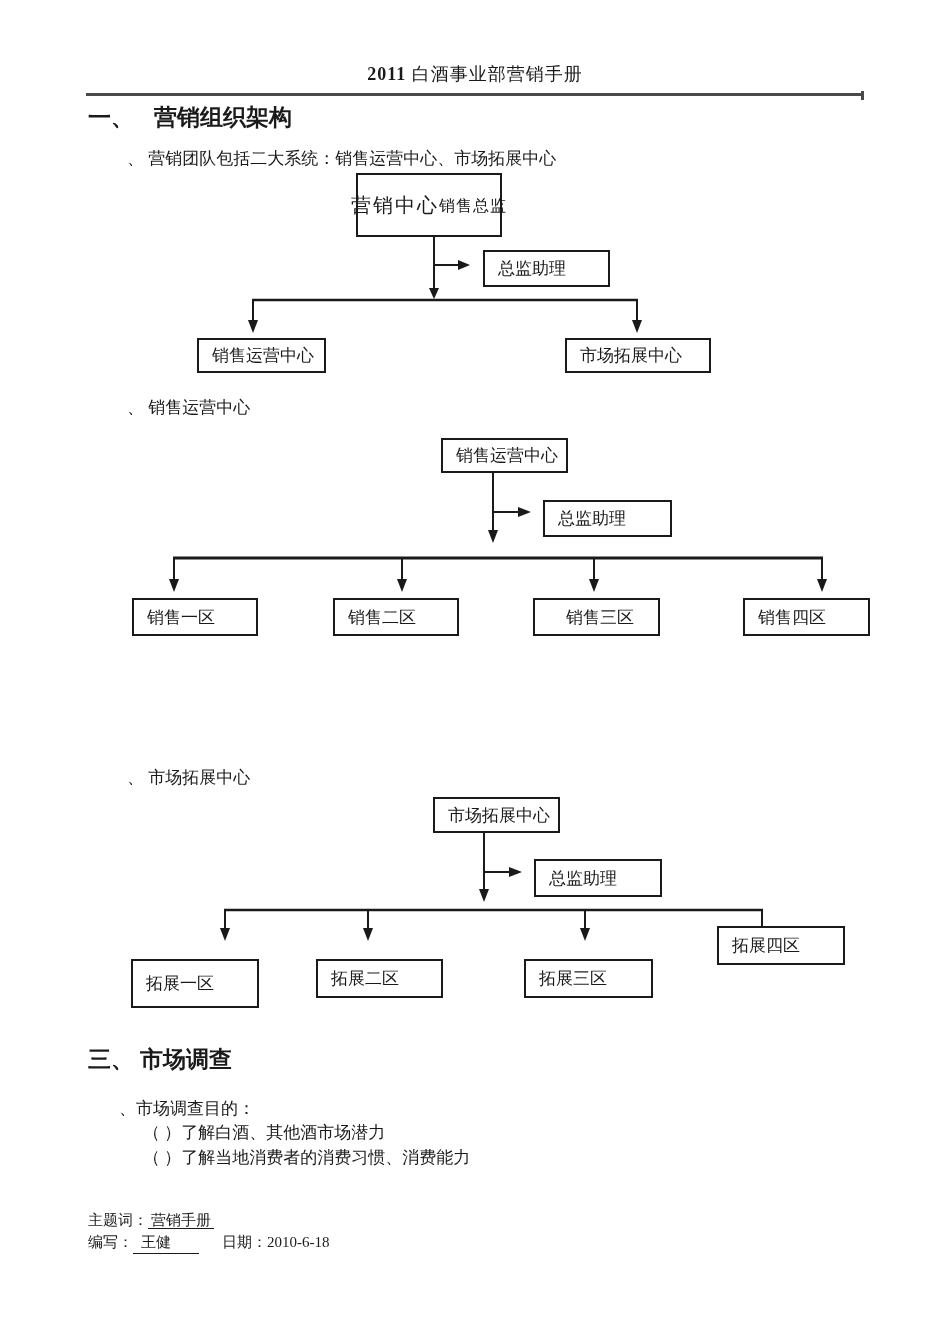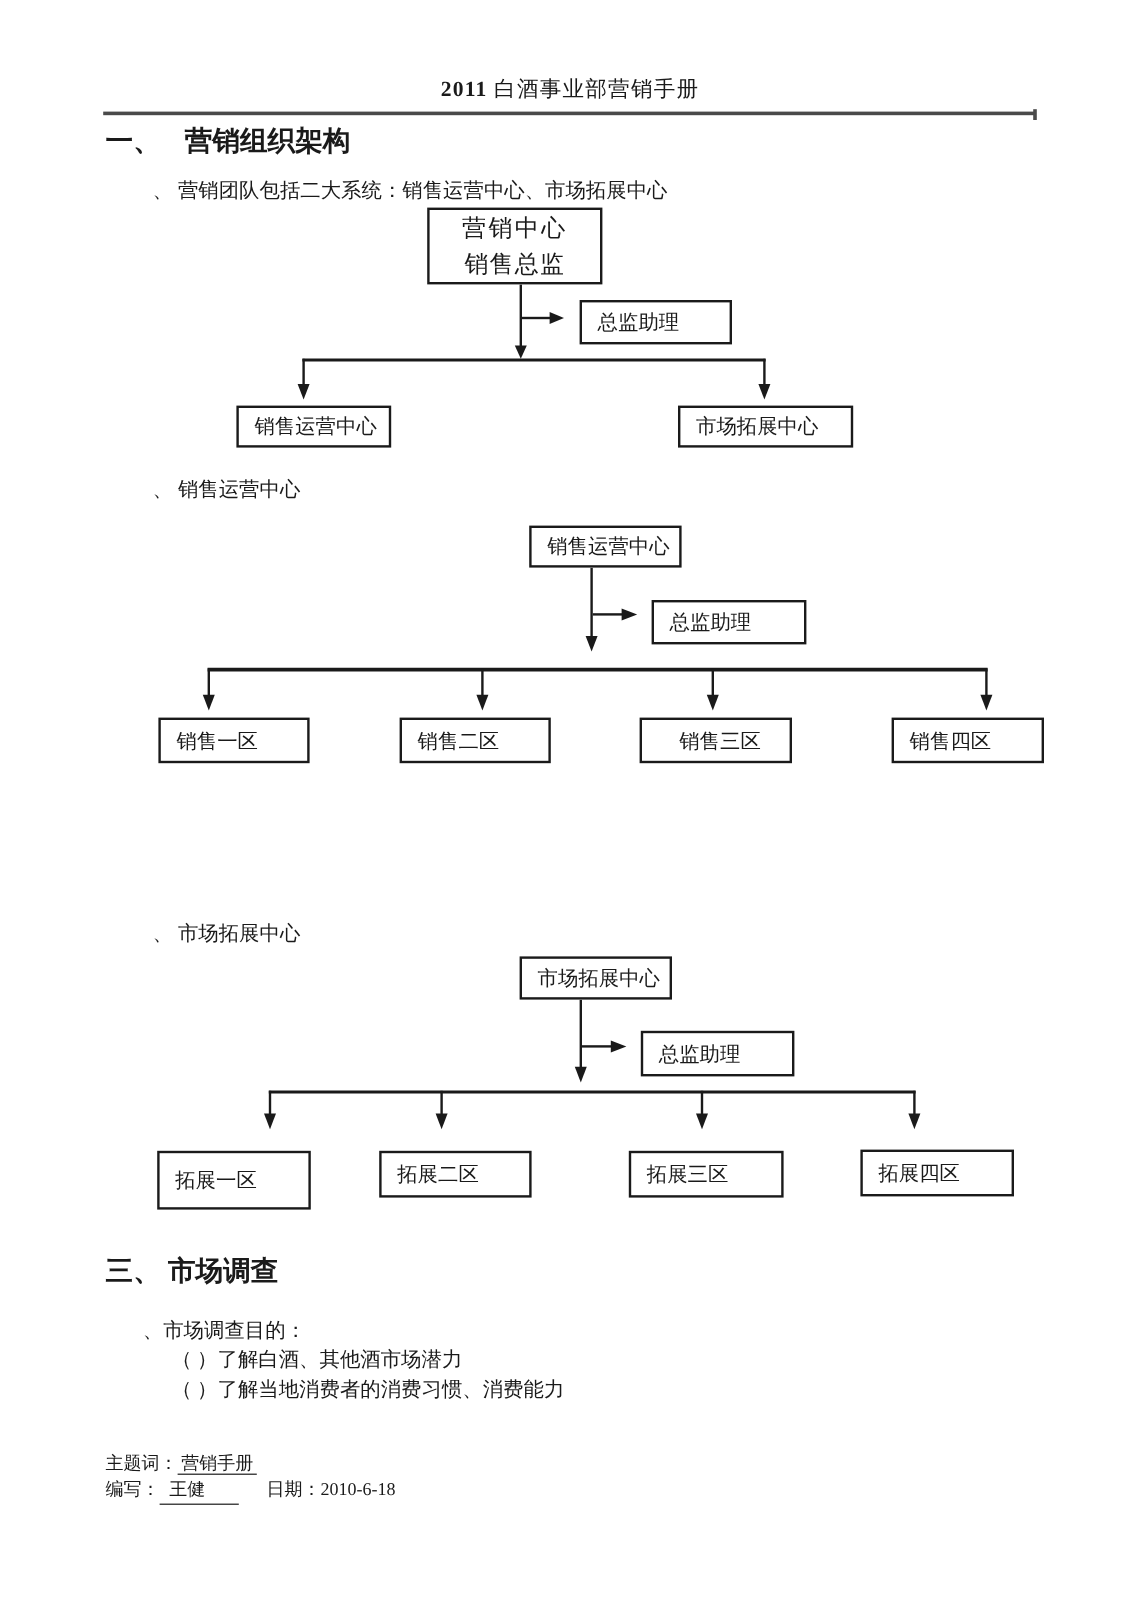--- a/index.html
+++ b/index.html
@@ -39,25 +39,25 @@
   }
   .node{
     position:absolute;
     border:2px solid #1a1a1a;
     background:#fff;
     display:flex;align-items:center;justify-content:flex-start;
     padding:0 6px 0 13px;box-sizing:border-box;
     font-size:17px;white-space:nowrap;
   }
   .node.root1{
-    flex-direction:column;justify-content:center;align-items:center;
+    flex-direction:row;justify-content:center;align-items:center;
     padding:0;border-width:2.5px;
   }
   .node.root1 .l1{font-size:20px;letter-spacing:2px;}
-  .node.root1 .l2{font-size:20px;letter-spacing:1px;margin-top:3px;}
+  .node.root1 .l2{font-size:16px;letter-spacing:1px;margin-top:3px;}
   .bullets{position:absolute;left:143px;top:1120px;width:770px;}
   .bullets div{font-size:17px;line-height:25px;white-space:nowrap;}
   .footer{position:absolute;left:88px;top:1209px;font-size:15px;}
   .footer .row{height:22px;line-height:22px;white-space:nowrap;}
   .u{border-bottom:1px solid #1a1a1a;padding:0 3px;}
   .u-author{border-bottom:1px solid #1a1a1a;display:inline-block;
     padding:0 28px 0 8px;}
   .date-label{margin-left:23px;}
 </style>
 </head>
@@ -163,21 +163,21 @@
   </div>
   <div class="node" style="left:131px;top:959px;width:128px;height:49px;">
     <span>拓展一区</span>
   </div>
   <div class="node" style="left:316px;top:959px;width:127px;height:39px;">
     <span>拓展二区</span>
   </div>
   <div class="node" style="left:524px;top:959px;width:129px;height:39px;">
     <span>拓展三区</span>
   </div>
-  <div class="node" style="left:717px;top:958px;width:128px;height:39px;">
+  <div class="node" style="left:717px;top:926px;width:128px;height:39px;">
     <span>拓展四区</span>
   </div>
 
   <div class="h-sec three" style="top:1044px;">
     <span class="num">三、</span><span>市场调查</span>
   </div>
   <div class="body-line" style="left:119px;top:1097px;">、市场调查目的：</div>
   <div class="bullets">
     <div>（ ）了解白酒、其他酒市场潜力</div>
     <div>（ ）了解当地消费者的消费习惯、消费能力</div>

